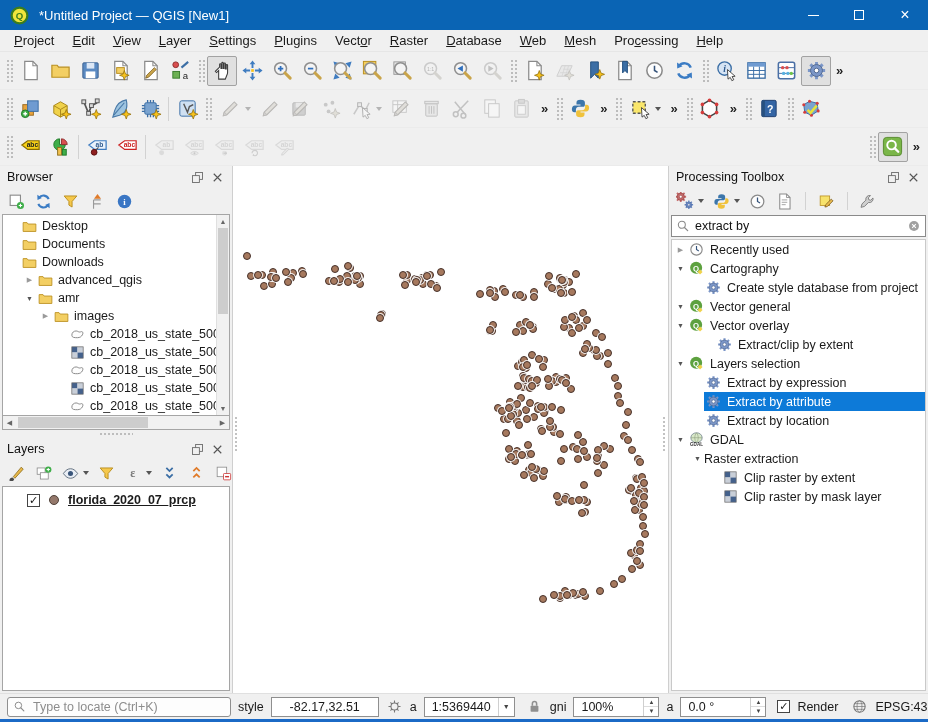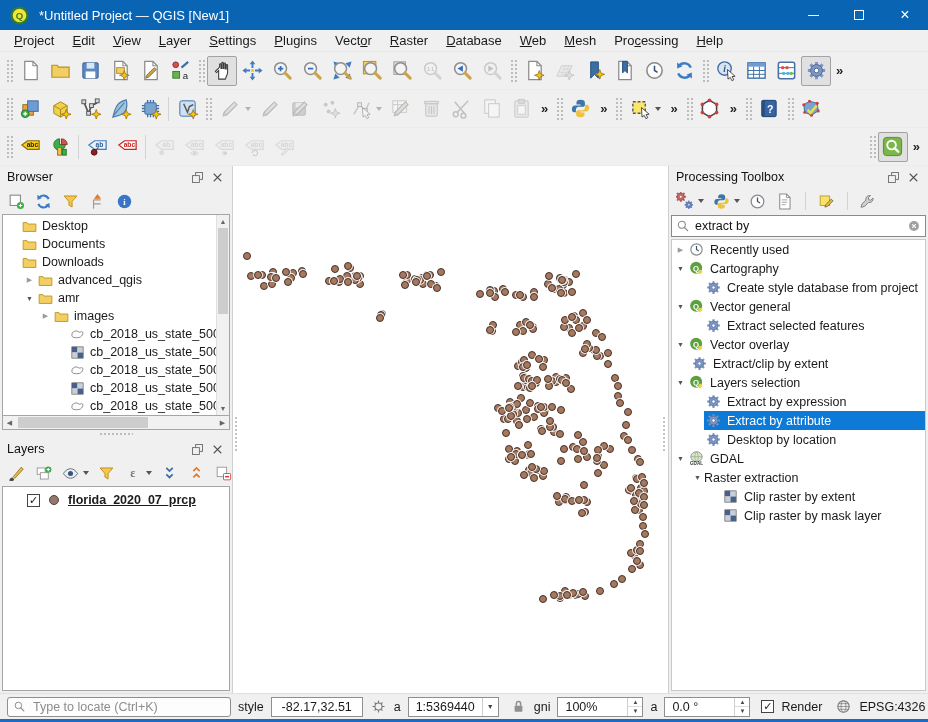--- a/index.html
+++ b/index.html
@@ -1359,129 +1359,112 @@
               <span class="ticon">
                 <svg class="svgic" viewBox="0 0 24 24">
                   <circle cx="11.5" cy="11" r="8.5" fill="#5da13f"></circle>
                   <text x="11.5" y="15" font-size="11" font-weight="bold" fill="#fff" text-anchor="middle">Q</text>
                   <rect x="14.5" y="14.5" width="5" height="5" fill="#f0d24a" transform="rotate(45 17 17)"></rect>
                 </svg>
               </span>
               <span>Vector general</span>
             </span>
           </div>
-          <div class="prow" style="padding-left: 19px;">
+          <div class="prow" style="padding-left: 2px;">
+            <span class="arr exp">▼</span>
+            <span class="rin">
+              <span class="ticon">
+                <svg class="svgic" viewBox="0 0 24 24">
+                  <circle cx="11.5" cy="11" r="8.5" fill="#5da13f"></circle>
+                  <text x="11.5" y="15" font-size="11" font-weight="bold" fill="#fff" text-anchor="middle">Q</text>
+                  <rect x="14.5" y="14.5" width="5" height="5" fill="#f0d24a" transform="rotate(45 17 17)"></rect>
+                </svg>
+              </span>
+              <span>Vector overlay</span>
+            </span>
+          </div>
+          <div class="prow" style="padding-left: 30px;">
             <span class="arr"></span>
             <span class="rin">
               <span class="ticon">
                 <svg class="svgic" viewBox="0 0 24 24">
                   <g>
                     <g stroke="#7b96c8" stroke-width="3">
                       <path d="M12 3v18M3 12h18M5.6 5.6l12.8 12.8M18.4 5.6L5.6 18.4"></path>
                     </g>
                     <circle cx="12" cy="12" r="6.2" fill="#7b96c8" stroke="#51688f" stroke-width="1"></circle>
                     <circle cx="12" cy="12" r="2.4" fill="#fff" stroke="#51688f"></circle>
                   </g>
                 </svg>
               </span>
-              <span>Extract selected features</span>
+              <span>Extract/clip by extent</span>
             </span>
           </div>
           <div class="prow" style="padding-left: 2px;">
             <span class="arr exp">▼</span>
             <span class="rin">
               <span class="ticon">
                 <svg class="svgic" viewBox="0 0 24 24">
                   <circle cx="11.5" cy="11" r="8.5" fill="#5da13f"></circle>
                   <text x="11.5" y="15" font-size="11" font-weight="bold" fill="#fff" text-anchor="middle">Q</text>
                   <rect x="14.5" y="14.5" width="5" height="5" fill="#f0d24a" transform="rotate(45 17 17)"></rect>
                 </svg>
               </span>
-              <span>Vector overlay</span>
-            </span>
-          </div>
-          <div class="prow" style="padding-left: 5px;">
+              <span>Layers selection</span>
+            </span>
+          </div>
+          <div class="prow" style="padding-left: 19px;">
             <span class="arr"></span>
             <span class="rin">
               <span class="ticon">
                 <svg class="svgic" viewBox="0 0 24 24">
                   <g>
                     <g stroke="#7b96c8" stroke-width="3">
                       <path d="M12 3v18M3 12h18M5.6 5.6l12.8 12.8M18.4 5.6L5.6 18.4"></path>
                     </g>
                     <circle cx="12" cy="12" r="6.2" fill="#7b96c8" stroke="#51688f" stroke-width="1"></circle>
                     <circle cx="12" cy="12" r="2.4" fill="#fff" stroke="#51688f"></circle>
                   </g>
                 </svg>
               </span>
-              <span>Extract/clip by extent</span>
-            </span>
-          </div>
-          <div class="prow" style="padding-left: 2px;">
-            <span class="arr exp">▼</span>
-            <span class="rin">
-              <span class="ticon">
-                <svg class="svgic" viewBox="0 0 24 24">
-                  <circle cx="11.5" cy="11" r="8.5" fill="#5da13f"></circle>
-                  <text x="11.5" y="15" font-size="11" font-weight="bold" fill="#fff" text-anchor="middle">Q</text>
-                  <rect x="14.5" y="14.5" width="5" height="5" fill="#f0d24a" transform="rotate(45 17 17)"></rect>
-                </svg>
-              </span>
-              <span>Layers selection</span>
-            </span>
-          </div>
-          <div class="prow" style="padding-left: 19px;">
+              <span>Extract by expression</span>
+            </span>
+          </div>
+          <div class="prow sel" style="padding-left: 19px;">
             <span class="arr"></span>
             <span class="rin">
               <span class="ticon">
                 <svg class="svgic" viewBox="0 0 24 24">
                   <g>
                     <g stroke="#7b96c8" stroke-width="3">
                       <path d="M12 3v18M3 12h18M5.6 5.6l12.8 12.8M18.4 5.6L5.6 18.4"></path>
                     </g>
                     <circle cx="12" cy="12" r="6.2" fill="#7b96c8" stroke="#51688f" stroke-width="1"></circle>
                     <circle cx="12" cy="12" r="2.4" fill="#fff" stroke="#51688f"></circle>
                   </g>
                 </svg>
               </span>
-              <span>Extract by expression</span>
-            </span>
-          </div>
-          <div class="prow sel" style="padding-left: 19px;">
+              <span>Extract by attribute</span>
+            </span>
+          </div>
+          <div class="prow" style="padding-left: 19px;">
             <span class="arr"></span>
             <span class="rin">
               <span class="ticon">
                 <svg class="svgic" viewBox="0 0 24 24">
                   <g>
                     <g stroke="#7b96c8" stroke-width="3">
                       <path d="M12 3v18M3 12h18M5.6 5.6l12.8 12.8M18.4 5.6L5.6 18.4"></path>
                     </g>
                     <circle cx="12" cy="12" r="6.2" fill="#7b96c8" stroke="#51688f" stroke-width="1"></circle>
                     <circle cx="12" cy="12" r="2.4" fill="#fff" stroke="#51688f"></circle>
                   </g>
                 </svg>
               </span>
-              <span>Extract by attribute</span>
-            </span>
-          </div>
-          <div class="prow" style="padding-left: 19px;">
-            <span class="arr"></span>
-            <span class="rin">
-              <span class="ticon">
-                <svg class="svgic" viewBox="0 0 24 24">
-                  <g>
-                    <g stroke="#7b96c8" stroke-width="3">
-                      <path d="M12 3v18M3 12h18M5.6 5.6l12.8 12.8M18.4 5.6L5.6 18.4"></path>
-                    </g>
-                    <circle cx="12" cy="12" r="6.2" fill="#7b96c8" stroke="#51688f" stroke-width="1"></circle>
-                    <circle cx="12" cy="12" r="2.4" fill="#fff" stroke="#51688f"></circle>
-                  </g>
-                </svg>
-              </span>
-              <span>Desktop by location</span>
+              <span>Extract by location</span>
             </span>
           </div>
           <div class="prow" style="padding-left: 2px;">
             <span class="arr exp">▼</span>
             <span class="rin">
               <span class="ticon">
                 <svg class="svgic" viewBox="0 0 24 24">
                   <ellipse cx="12" cy="9.5" rx="8" ry="7" fill="#d8e8c8" stroke="#667788"></ellipse>
                   <path d="M4 9.5h16M12 2.5a11 11 0 0 1 0 14M12 2.5a11 11 0 0 0 0 14" stroke="#8a9a7a" fill="none" stroke-width="0.8"></path>
                   <text x="12" y="21.5" font-size="6.5" font-weight="bold" fill="#333" text-anchor="middle">GDAL</text>
@@ -1535,21 +1518,21 @@
     <div class="locator">
       <span style="width:13px;height:13px;">
           <svg class="svgic" viewBox="0 0 24 24">
             <circle cx="10" cy="10" r="6" fill="none" stroke="#8a8a8a" stroke-width="1.8"></circle>
             <path d="M14.5 14.5L20 20" stroke="#8a8a8a" stroke-width="2.2" stroke-linecap="round"></path>
           </svg>
         </span>
       <input placeholder="Type to locate (Ctrl+K)" style="">
     </div>
     <span class="slabel">style</span>
-    <div class="valbox" style="width:92px;justify-content:center;">
+    <div class="valbox" style="width:108px;justify-content:center;">
       <span class="valtxt">-82.17,32.51</span>
     </div>
     <span class="sicon">
         <svg class="svgic" viewBox="0 0 24 24">
           <circle cx="12" cy="12" r="5" fill="none" stroke="#777" stroke-width="1.5"></circle>
           <path d="M12 3.5V7M12 17v3.5M3.5 12H7M17 12h3.5M6.3 6.3l2.2 2.2M15.5 15.5l2.2 2.2M17.7 6.3l-2.2 2.2M8.5 15.5l-2.2 2.2" stroke="#777" stroke-width="1.5"></path>
         </svg>
       </span>
     <span class="slabel">a</span>
     <div class="valbox">

